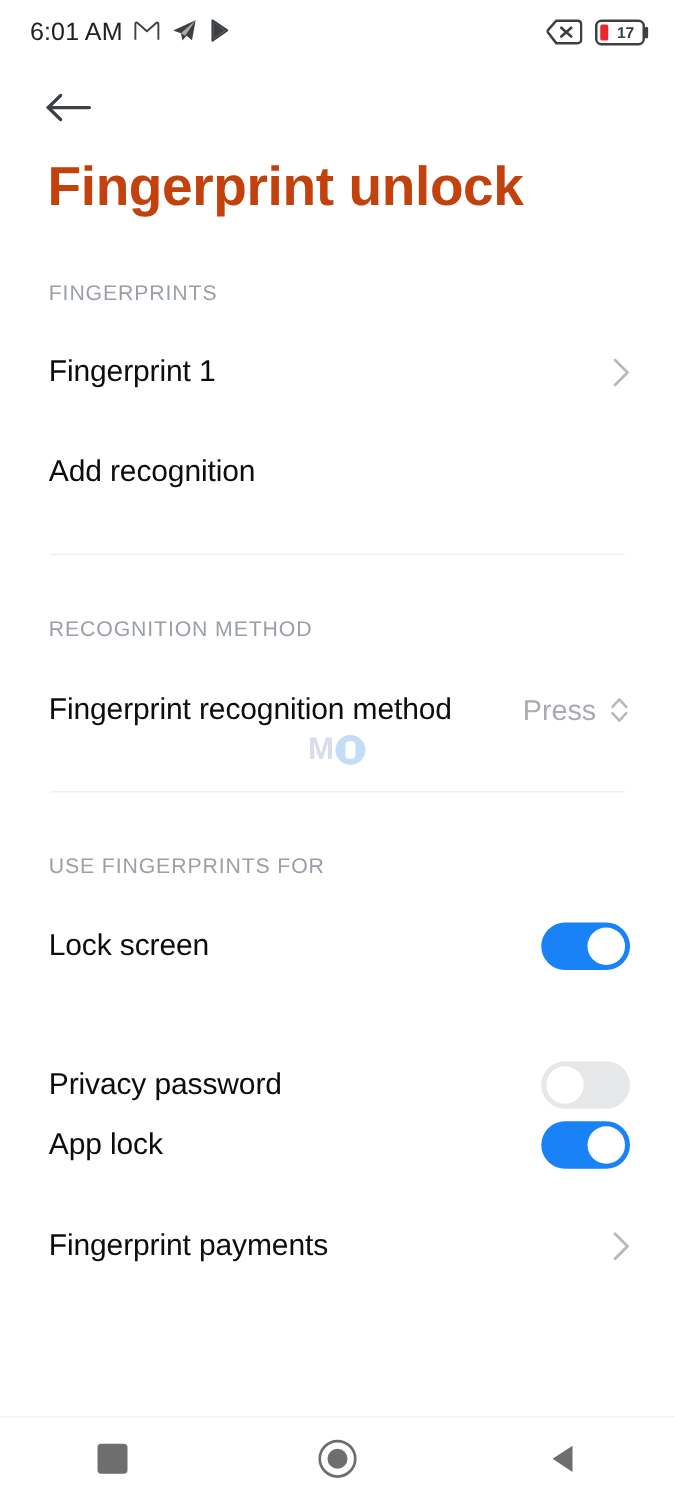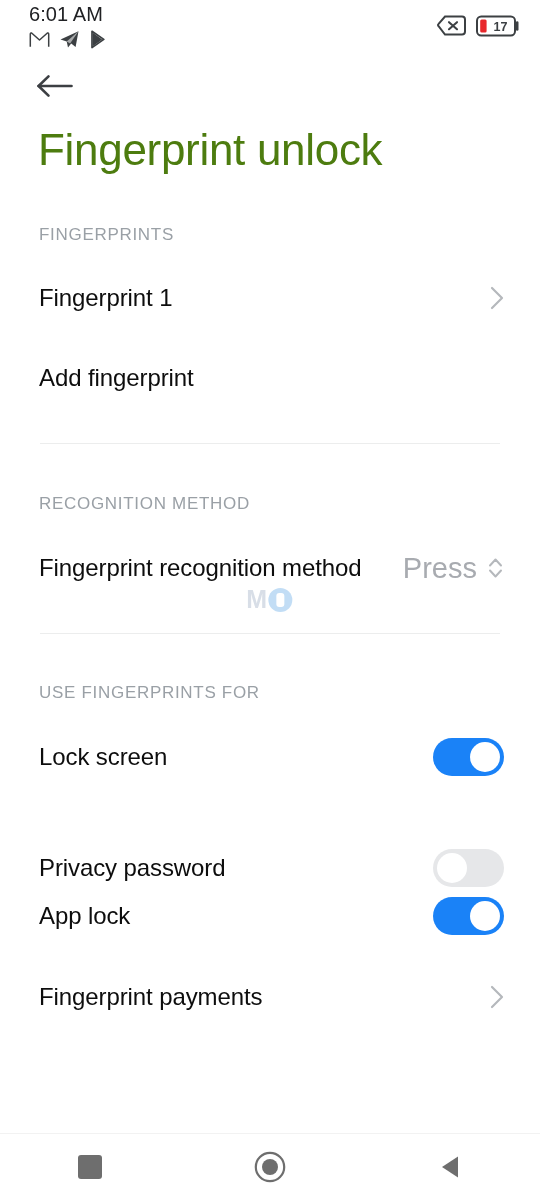--- a/index.html
+++ b/index.html
@@ -11,39 +11,39 @@
     overflow:hidden;
   }
   .screen { position:relative; width:540px; height:1200px; background:#fff; }
 
   
   .statusbar {
     position:absolute; top:0; left:0; width:540px; height:52px;
     display:flex; align-items:center; justify-content:space-between;
     padding:0 20px 0 24px;
   }
-  .sb-left { display:flex; align-items:center; gap:4px;flex-direction:column; }
+  .sb-left { display:flex; align-items:flex-start; gap:4px; }
   .sb-clock { font-size:20px; color:#202124; letter-spacing:0.1px; font-weight:400; }
   .sb-icons { display:flex; align-items:center; gap:9px; margin-left:5px; }
   .sb-icon { display:flex; align-items:center; }
   .sb-right { display:flex; align-items:flex-start; gap:10px; }
   .batt-wrap { display:flex; align-items:center; }
 
   
   .backbar { position:absolute; top:60px; left:0; width:540px; height:52px; }
   .back-btn {
     position:absolute; left:36px; top:6px;
     width:44px; height:40px; display:flex; align-items:center; justify-content:flex-start;
     cursor:pointer;
   }
 
   
   .page-title {
     position:absolute; top:126px; left:38px;
-    font-size:44px; font-weight:400; color:#4d7c0f;
+    font-size:44px; font-weight:700; color:#c2410c;
     letter-spacing:-0.3px; line-height:1.1;
   }
 
   
   .content { position:absolute; top:0; left:0; width:540px; }
 
   .section-header {
     position:absolute; left:39px;
     font-size:17px; color:#9aa0a6; letter-spacing:0.7px; font-weight:400;
   }
@@ -52,21 +52,21 @@
     position:absolute; left:0; width:540px; height:56px;
     display:flex; align-items:center; cursor:pointer;
   }
   .row-label {
     position:absolute; left:39px;
     font-size:24px; font-weight:400; color:#0d0d0d; letter-spacing:-0.1px;
   }
   .row-right {
     position:absolute; right:36px; display:flex; align-items:center; gap:10px;
   }
-  .row-value { font-size:29px; color:#a8abb0; font-weight:400; }
+  .row-value { font-size:23px; color:#a8abb0; font-weight:400; }
 
   .divider {
     position:absolute; left:40px; width:460px; height:1px; background:#eceded;
   }
 
   
   .toggle {
     position:absolute; width:71px; height:38px; border-radius:19px;
     cursor:pointer;
   }
@@ -178,21 +178,21 @@
     <div class="row" style="top:270px">
       <span class="row-label">Fingerprint 1</span>
       <span class="row-right">
         <svg class="chev-right" viewBox="0 0 14 24">
           <path d="M2 2l10 10L2 22" fill="none" stroke="#b5b8bc" stroke-width="2.2" stroke-linecap="round" stroke-linejoin="round"></path>
         </svg>
       </span>
     </div>
 
     <div class="row" style="top:350px">
-      <span class="row-label">Add fingerprint</span>
+      <span class="row-label">Add recognition</span>
     </div>
 
     <div class="divider" style="top:443px"></div>
 
     <div class="section-header" style="top:494px">RECOGNITION METHOD</div>
 
     <div class="row" style="top:540px">
       <span class="row-label">Fingerprint recognition method</span>
       <span class="row-right">
         <span class="row-value">Press</span>

